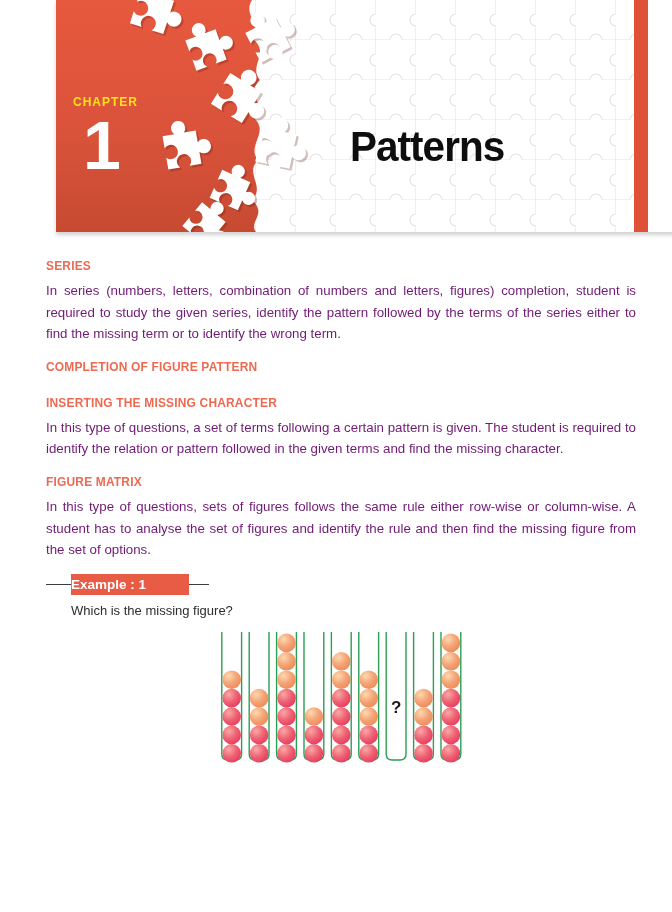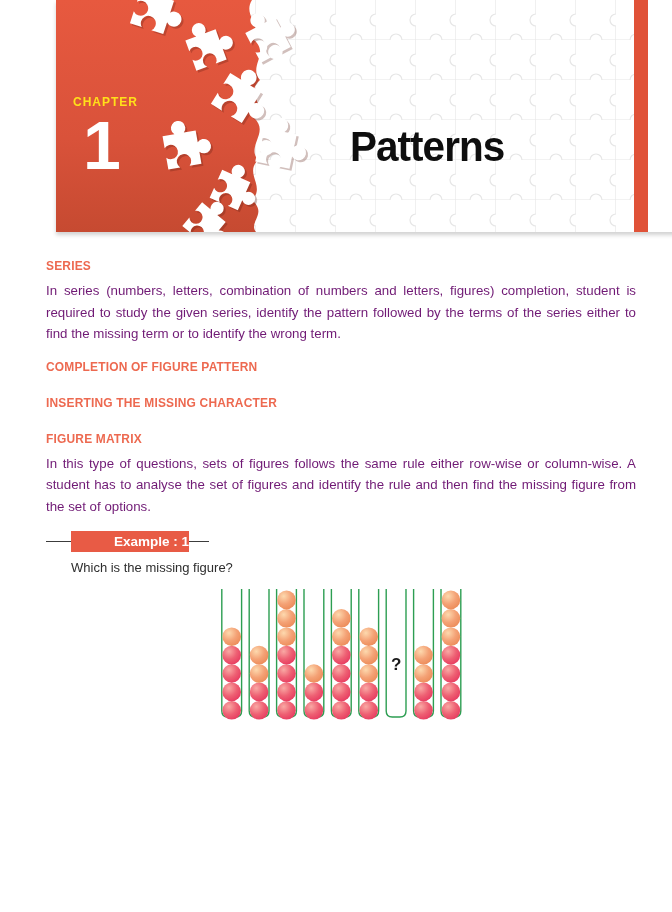--- a/index.html
+++ b/index.html
@@ -23,21 +23,21 @@
   .section{margin-bottom:12px;}
   .section-heading{color:#ed6950;font-weight:bold;font-size:13px;line-height:16px;
                    margin-bottom:6px;display:inline-block;transform:scaleX(0.92);
                    transform-origin:left center;letter-spacing:0.2px;white-space:nowrap;}
   .section-body{color:#701a75;font-size:13.3px;line-height:21.6px;text-align:justify;}
 
   
   .example-row{position:relative;height:22px;margin-top:13px;}
   .example-line{position:absolute;left:0;top:10px;width:163px;height:1px;background:#3c3c3c;}
   .example-box{position:absolute;left:25px;top:0;width:118px;height:21px;background:#e85b45;
-               color:#ffffff;font-weight:bold;font-size:13.5px;text-align:right;line-height:21px;}
+               color:#ffffff;font-weight:bold;font-size:13.5px;text-align:left;line-height:21px;}
   .question{margin-top:7px;margin-left:25px;color:#2e2e2e;font-size:13px;}
   .figure-wrap{margin-top:9px;text-align:center;}
 </style>
 </head>
 <body>
 
 <div class="page">
 
   <div class="header">
     <svg width="592" height="232" viewBox="0 0 592 232">
@@ -98,20 +98,21 @@
       <div class="section-heading">SERIES</div>
       <div class="section-body">In series (numbers, letters, combination of numbers and letters, figures) completion, student is required to study the given series, identify the pattern followed by the terms of the series either to find the missing term or to identify the wrong term.</div>
     </div>
 
     <div class="section">
       <div class="section-heading">COMPLETION OF FIGURE PATTERN</div>
     </div>
 
     <div class="section">
       <div class="section-heading">INSERTING THE MISSING CHARACTER</div>
+      <div class="section-body">In this type of questions, a set of terms following a certain pattern is given. The student is required to identify the relation or pattern followed in the given terms and find the missing character.</div>
     </div>
 
     <div class="section">
       <div class="section-heading">FIGURE MATRIX</div>
       <div class="section-body">In this type of questions, sets of figures follows the same rule either row-wise or column-wise. A student has to analyse the set of figures and identify the rule and then find the missing figure from the set of options.</div>
     </div>
 
     <div class="example-row">
       <div class="example-line"></div>
       <div class="example-box">Example : 1</div>

